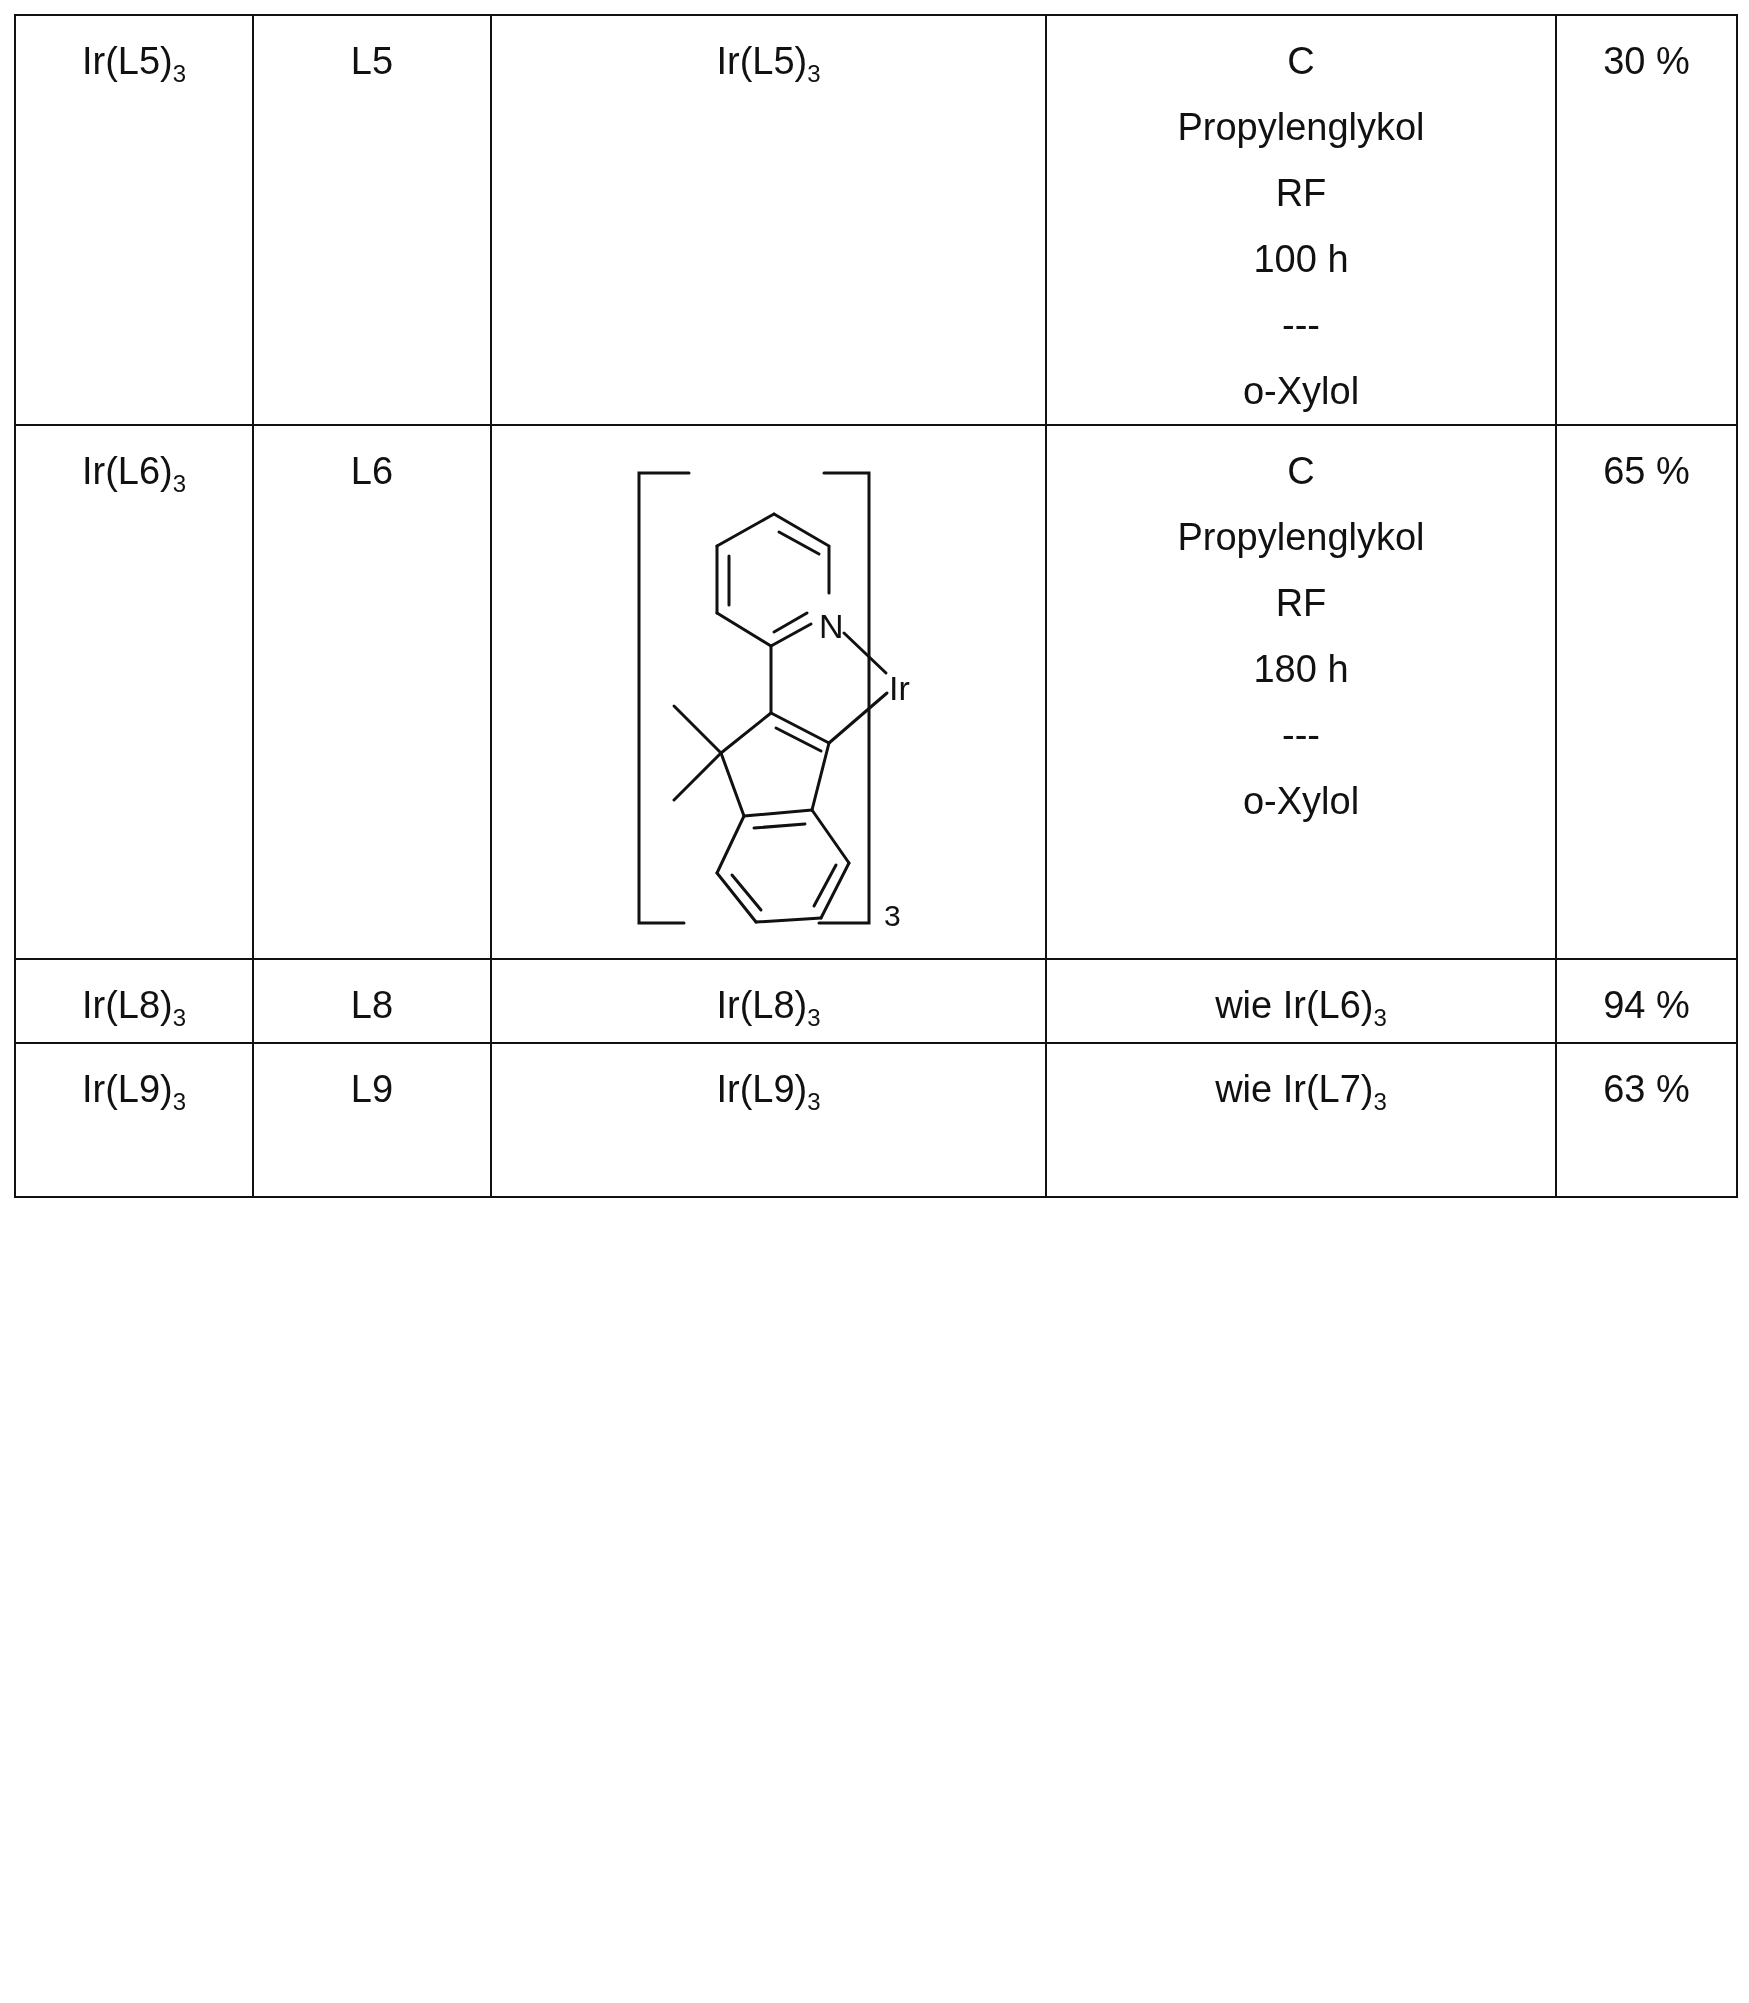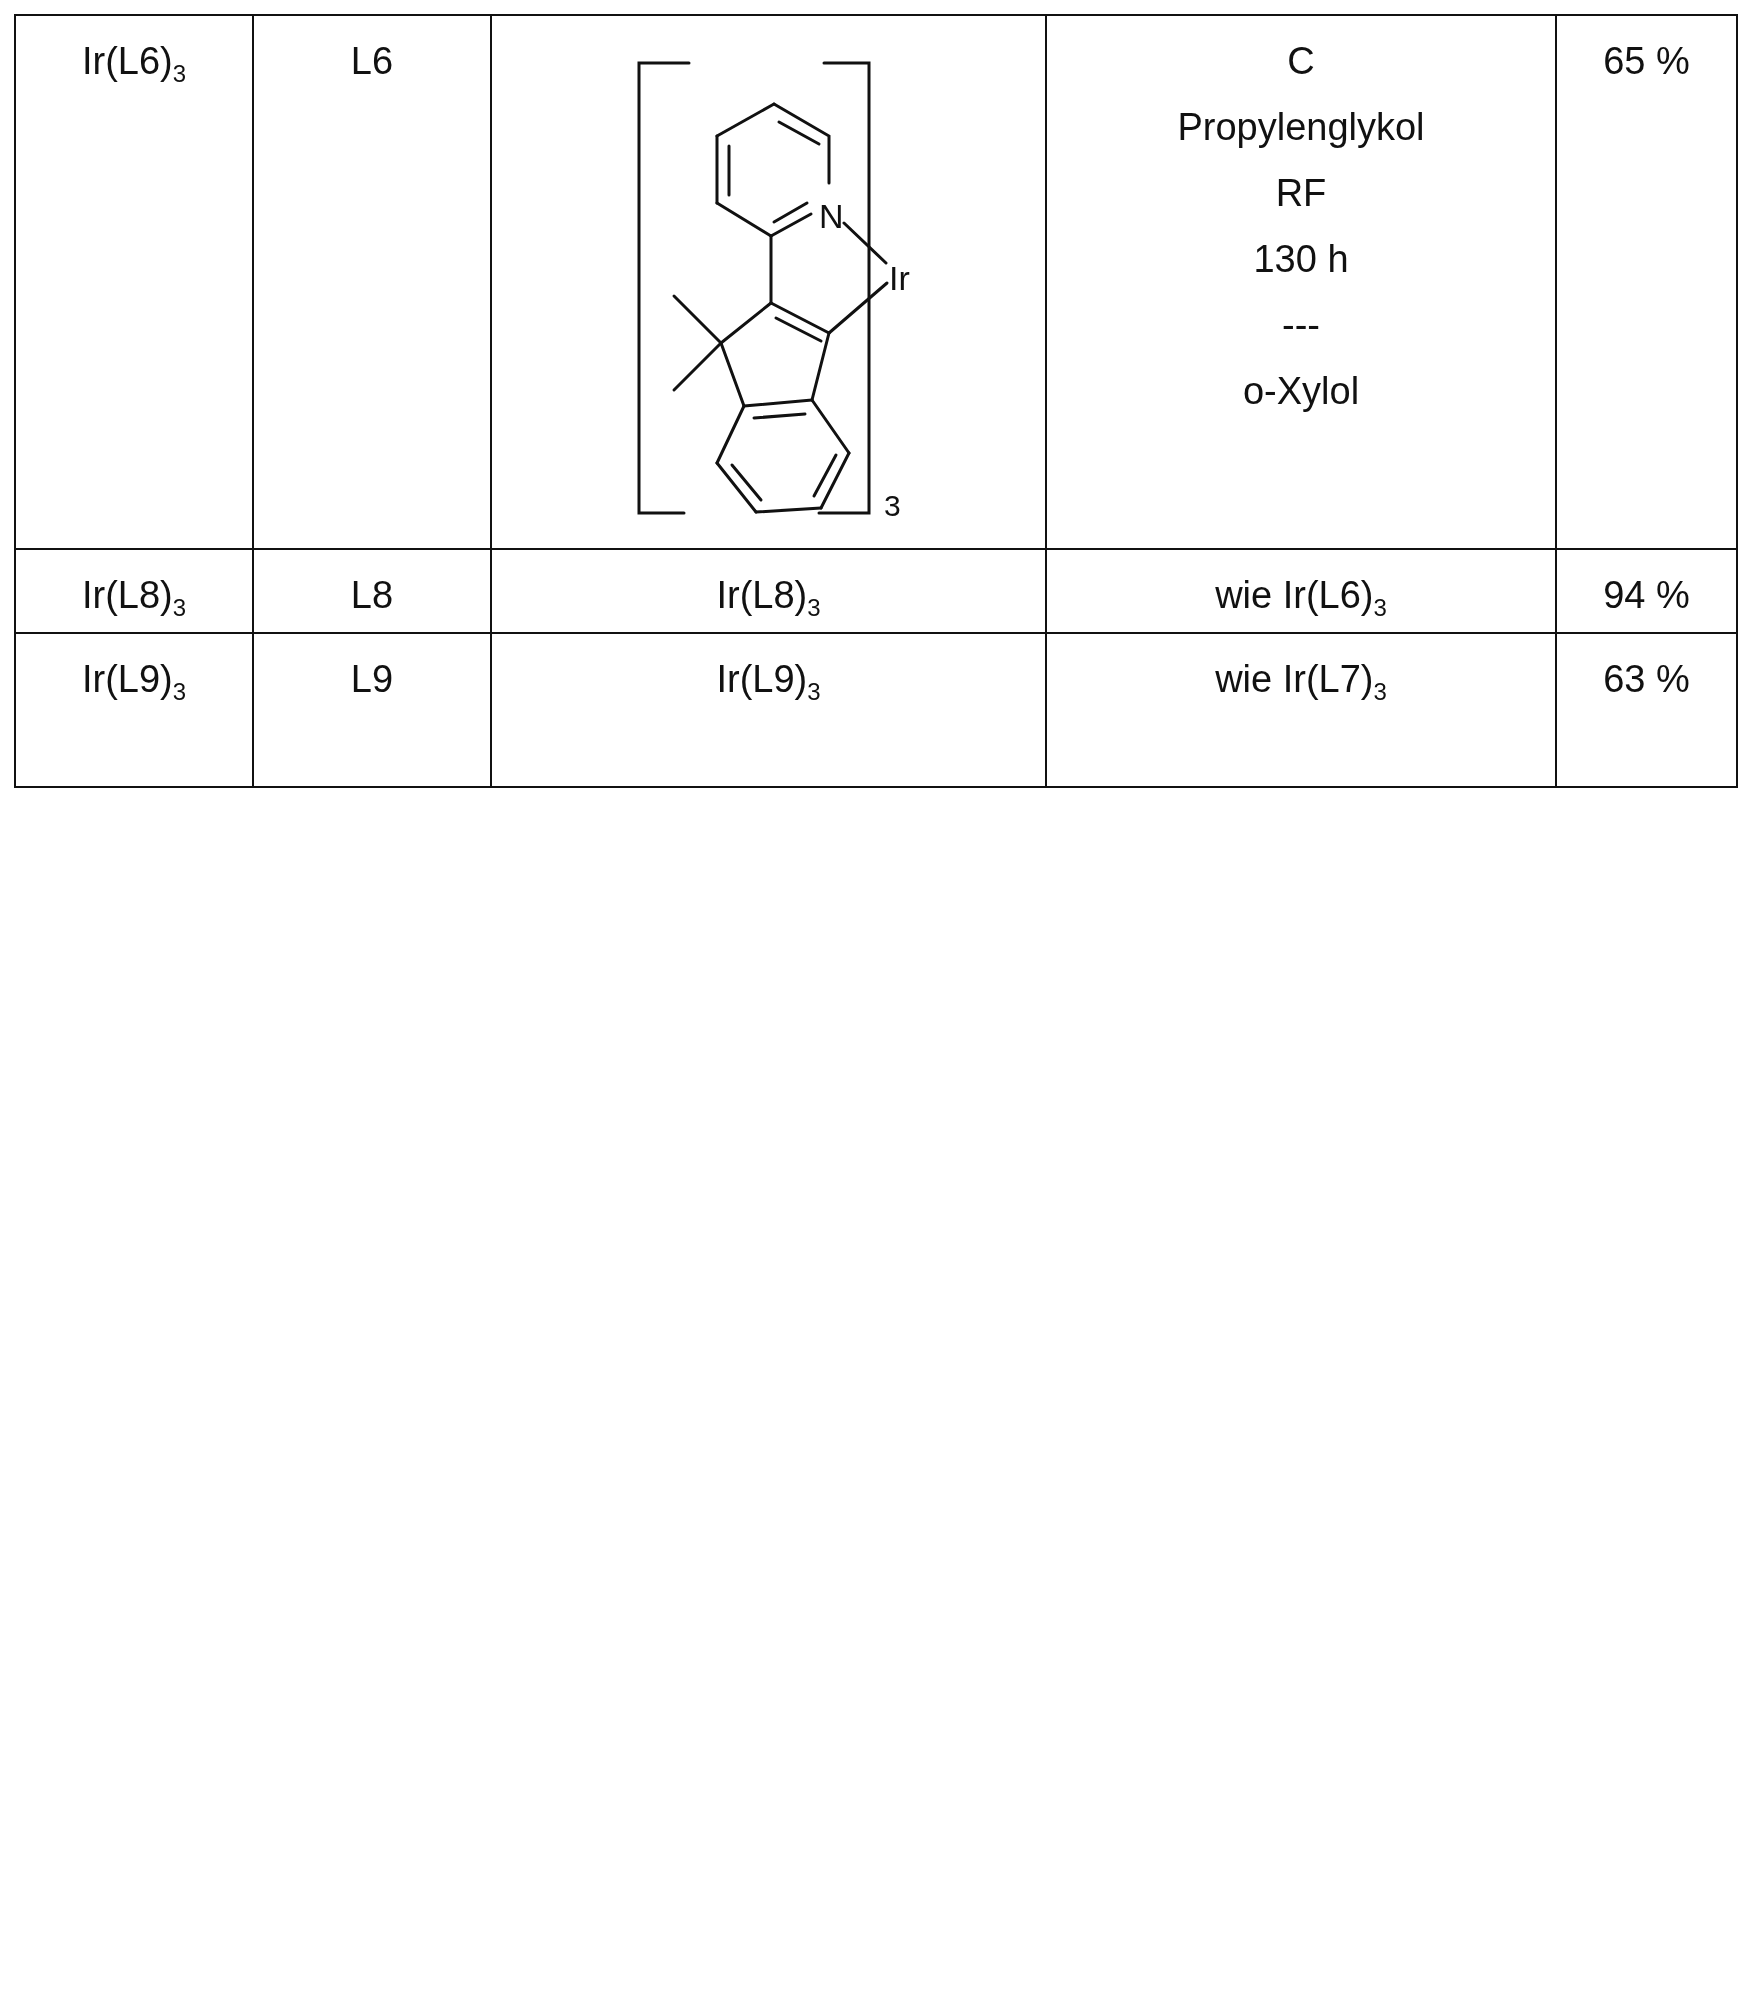--- a/index.html
+++ b/index.html
@@ -25,20 +25,34 @@
   <colgroup>
     <col class="c1">
       <col class="c2">
       <col class="c3">
       <col class="c4">
       <col class="c5">
   </colgroup>
   <tbody>
 
 
+    <tr class="r-tall">
+      <td><span>Ir(L5)</span><sub>3</sub></td>
+      <td>L5</td>
+      <td><span>Ir(L5)</span><sub>3</sub></td>
+      <td>
+        <span class="line">C</span>
+        <span class="line">Propylenglykol</span>
+        <span class="line">RF</span>
+        <span class="line">100 h</span>
+        <span class="line">---</span>
+        <span class="line">o-Xylol</span>
+      </td>
+      <td class="pct">30 %</td>
+    </tr>
 
     <tr class="r-struct">
       <td><span>Ir(L6)</span><sub>3</sub></td>
       <td>L6</td>
       <td>
         <svg class="struct" width="340" height="480" viewBox="0 0 340 480" xmlns="http://www.w3.org/2000/svg">
           <g stroke="#111" stroke-width="3" fill="none" stroke-linecap="round">
 
             <polyline points="90,50 40,50 40,500 85,500" transform="translate(0,-25)"></polyline>
             <polyline points="225,50 270,50 270,500 220,500" transform="translate(0,-25)"></polyline>
@@ -80,21 +94,21 @@
           </g>
           <text x="220" y="190" font-size="34" fill="#111" font-family="Liberation Sans, sans-serif">N</text>
           <text x="290" y="252" font-size="34" fill="#111" font-family="Liberation Sans, sans-serif">Ir</text>
           <text x="285" y="478" font-size="30" fill="#111" font-family="Liberation Sans, sans-serif">3</text>
         </svg>
       </td>
       <td>
         <span class="line">C</span>
         <span class="line">Propylenglykol</span>
         <span class="line">RF</span>
-        <span class="line">130 h</span>
+        <span class="line">180 h</span>
         <span class="line">---</span>
         <span class="line">o-Xylol</span>
       </td>
       <td class="pct">65 %</td>
     </tr>
 
 
     <tr class="r-short">
       <td><span>Ir(L8)</span><sub>3</sub></td>
       <td>L8</td>

